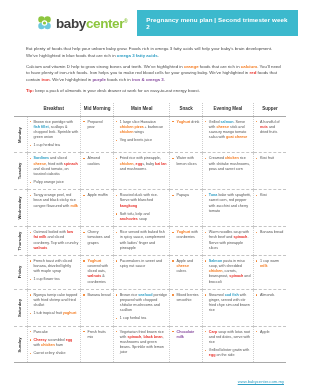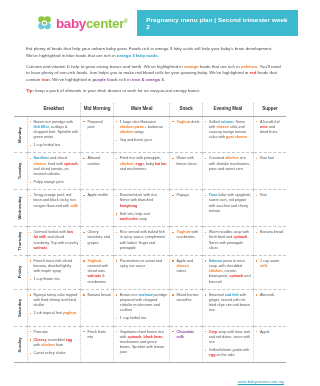--- a/index.html
+++ b/index.html
@@ -12,21 +12,21 @@
   .page { width: 298px; height: 386px; position: relative; padding: 0; }
 
   
   .header {
     display: flex; align-items: center;
     padding: 10px 0 6px 36px;
   }
   .logo { display: flex; align-items: center; gap: 3px; }
   .logo-mark { width: 17px; height: 17px; position: relative; }
   .logo-text { font-size: 13.5px; font-weight: bold; letter-spacing: -0.4px; }
-  .logo-text .baby { color: #ec4899; }
+  .logo-text .baby { color: #404040; }
   .logo-text .center { color: #8dc63f; }
   .logo-text .tm { font-size: 5px; vertical-align: super; color: #8dc63f; }
 
   .banner {
     margin-left: 10px;
     background: #3cb9cd;
     color: #ffffff;
     font-size: 6.2px;
     font-weight: bold;
     padding: 6px 9px;

